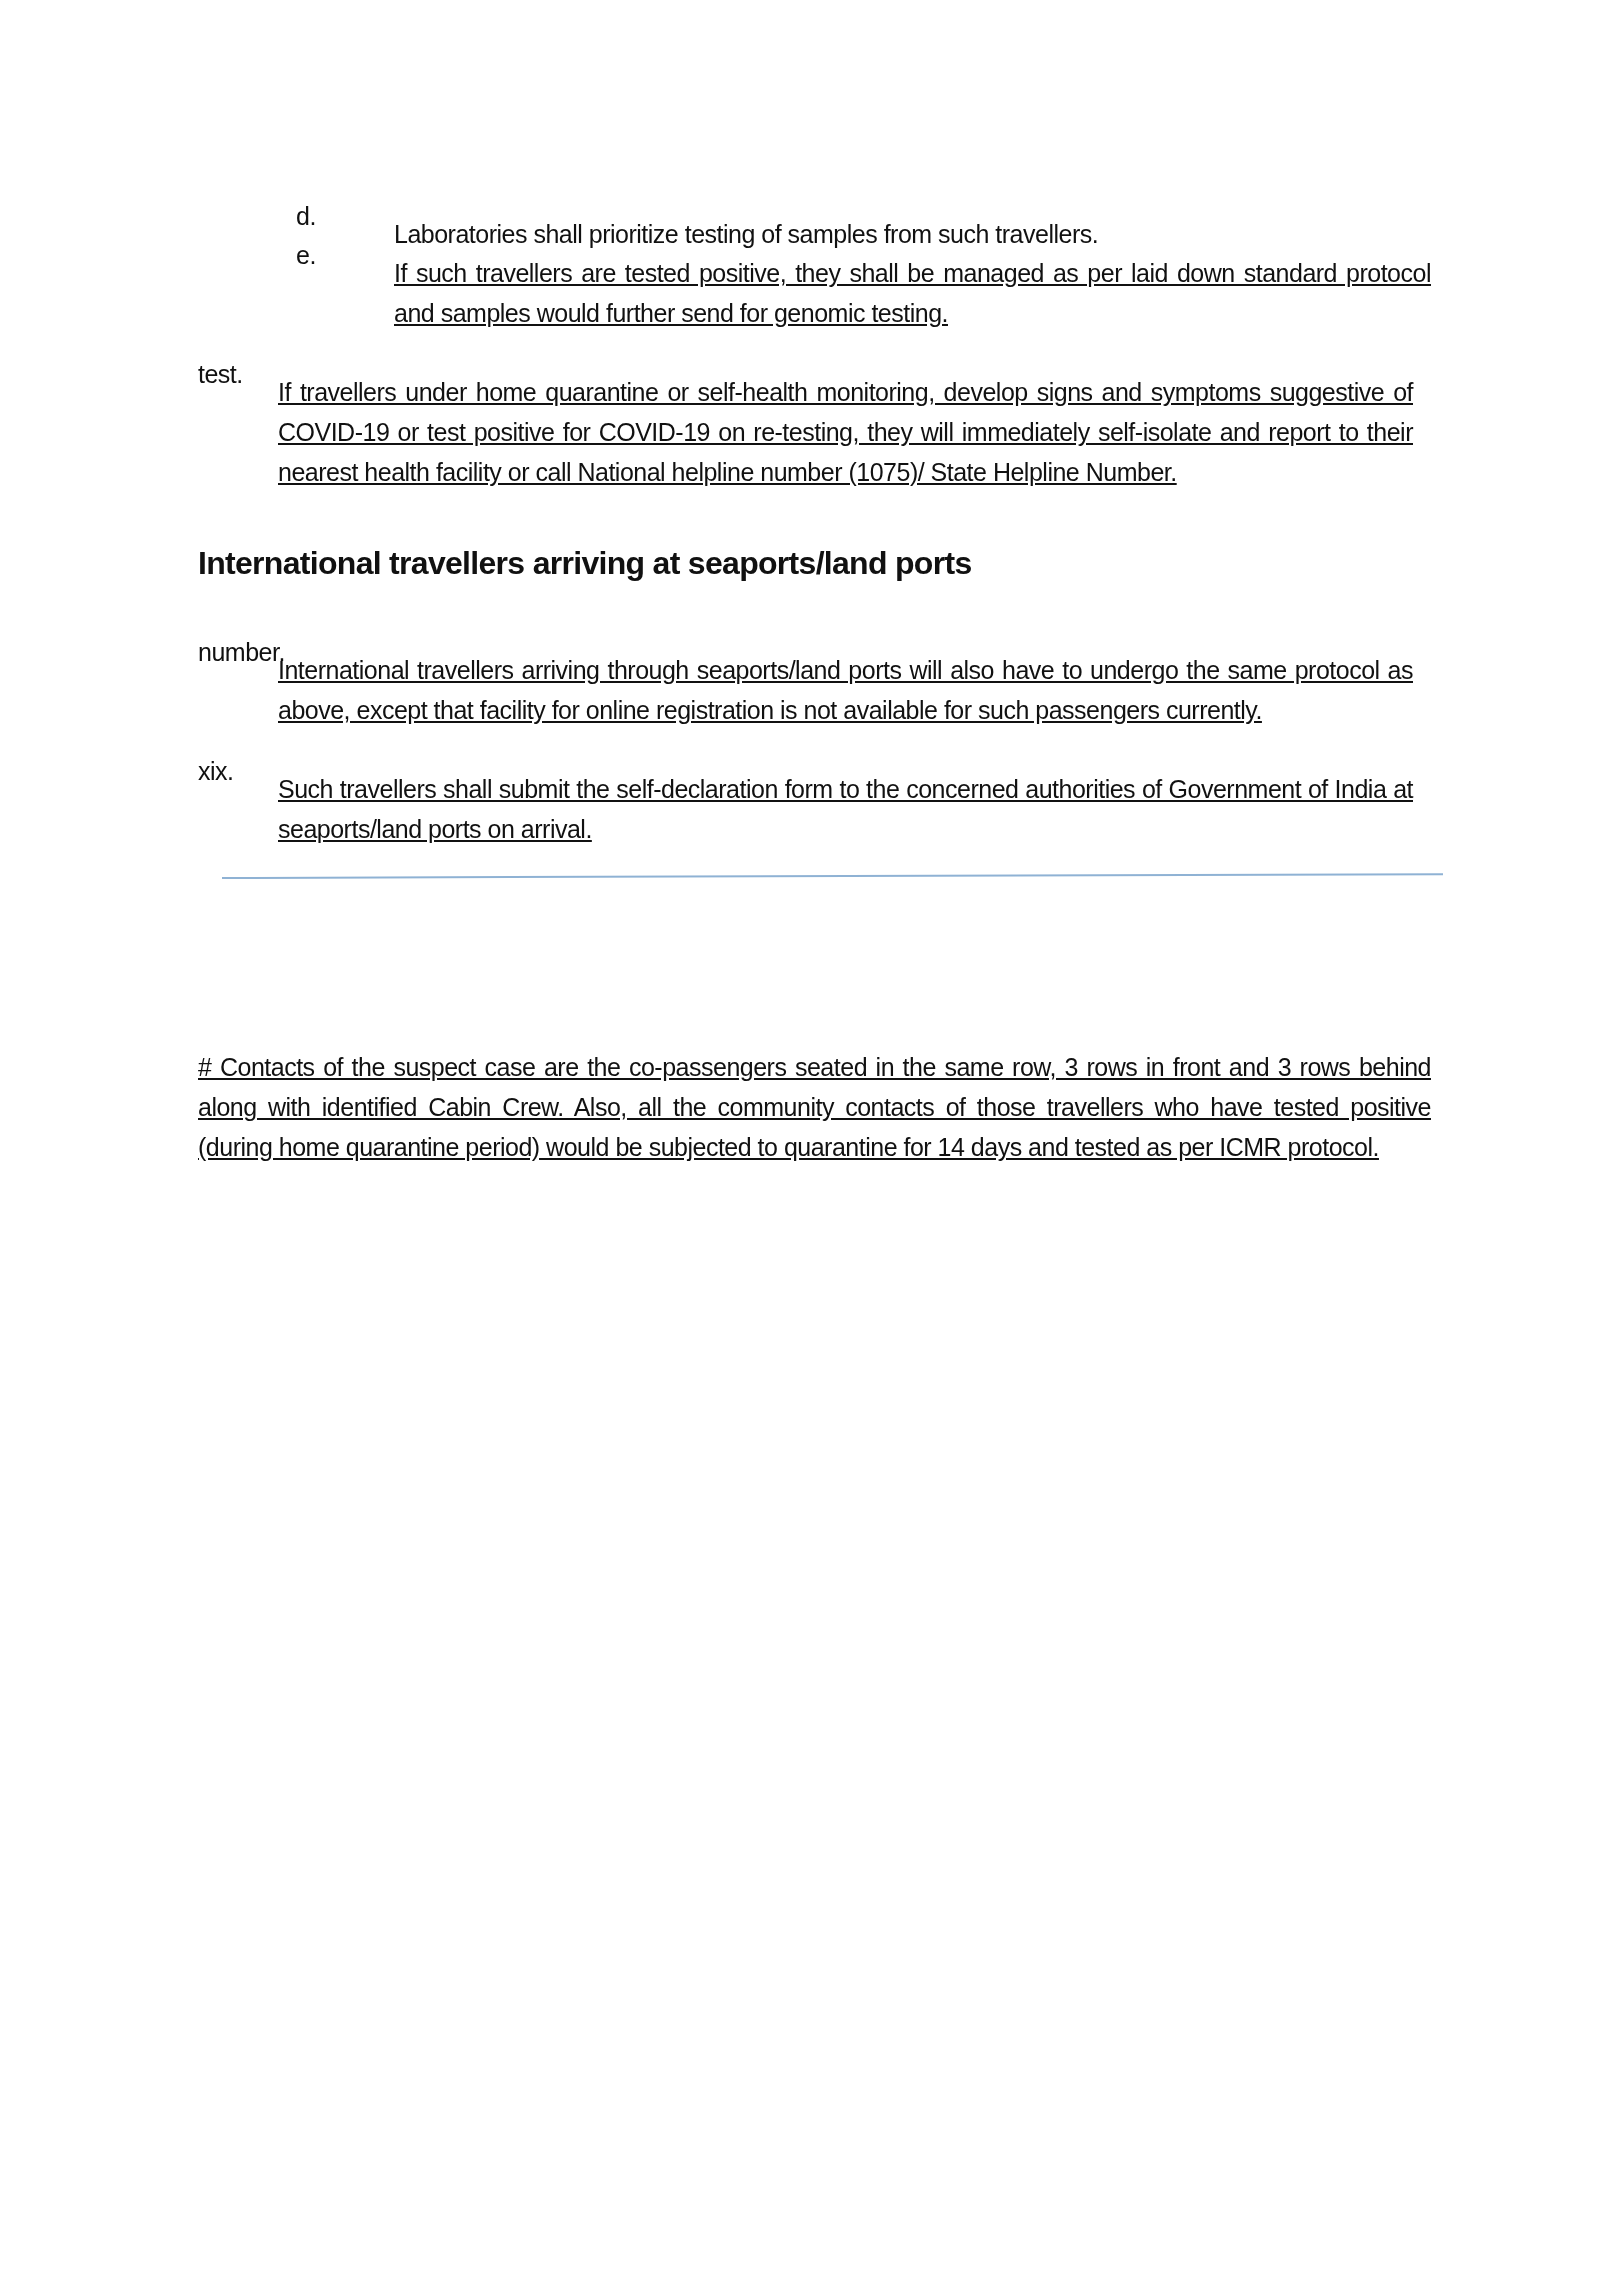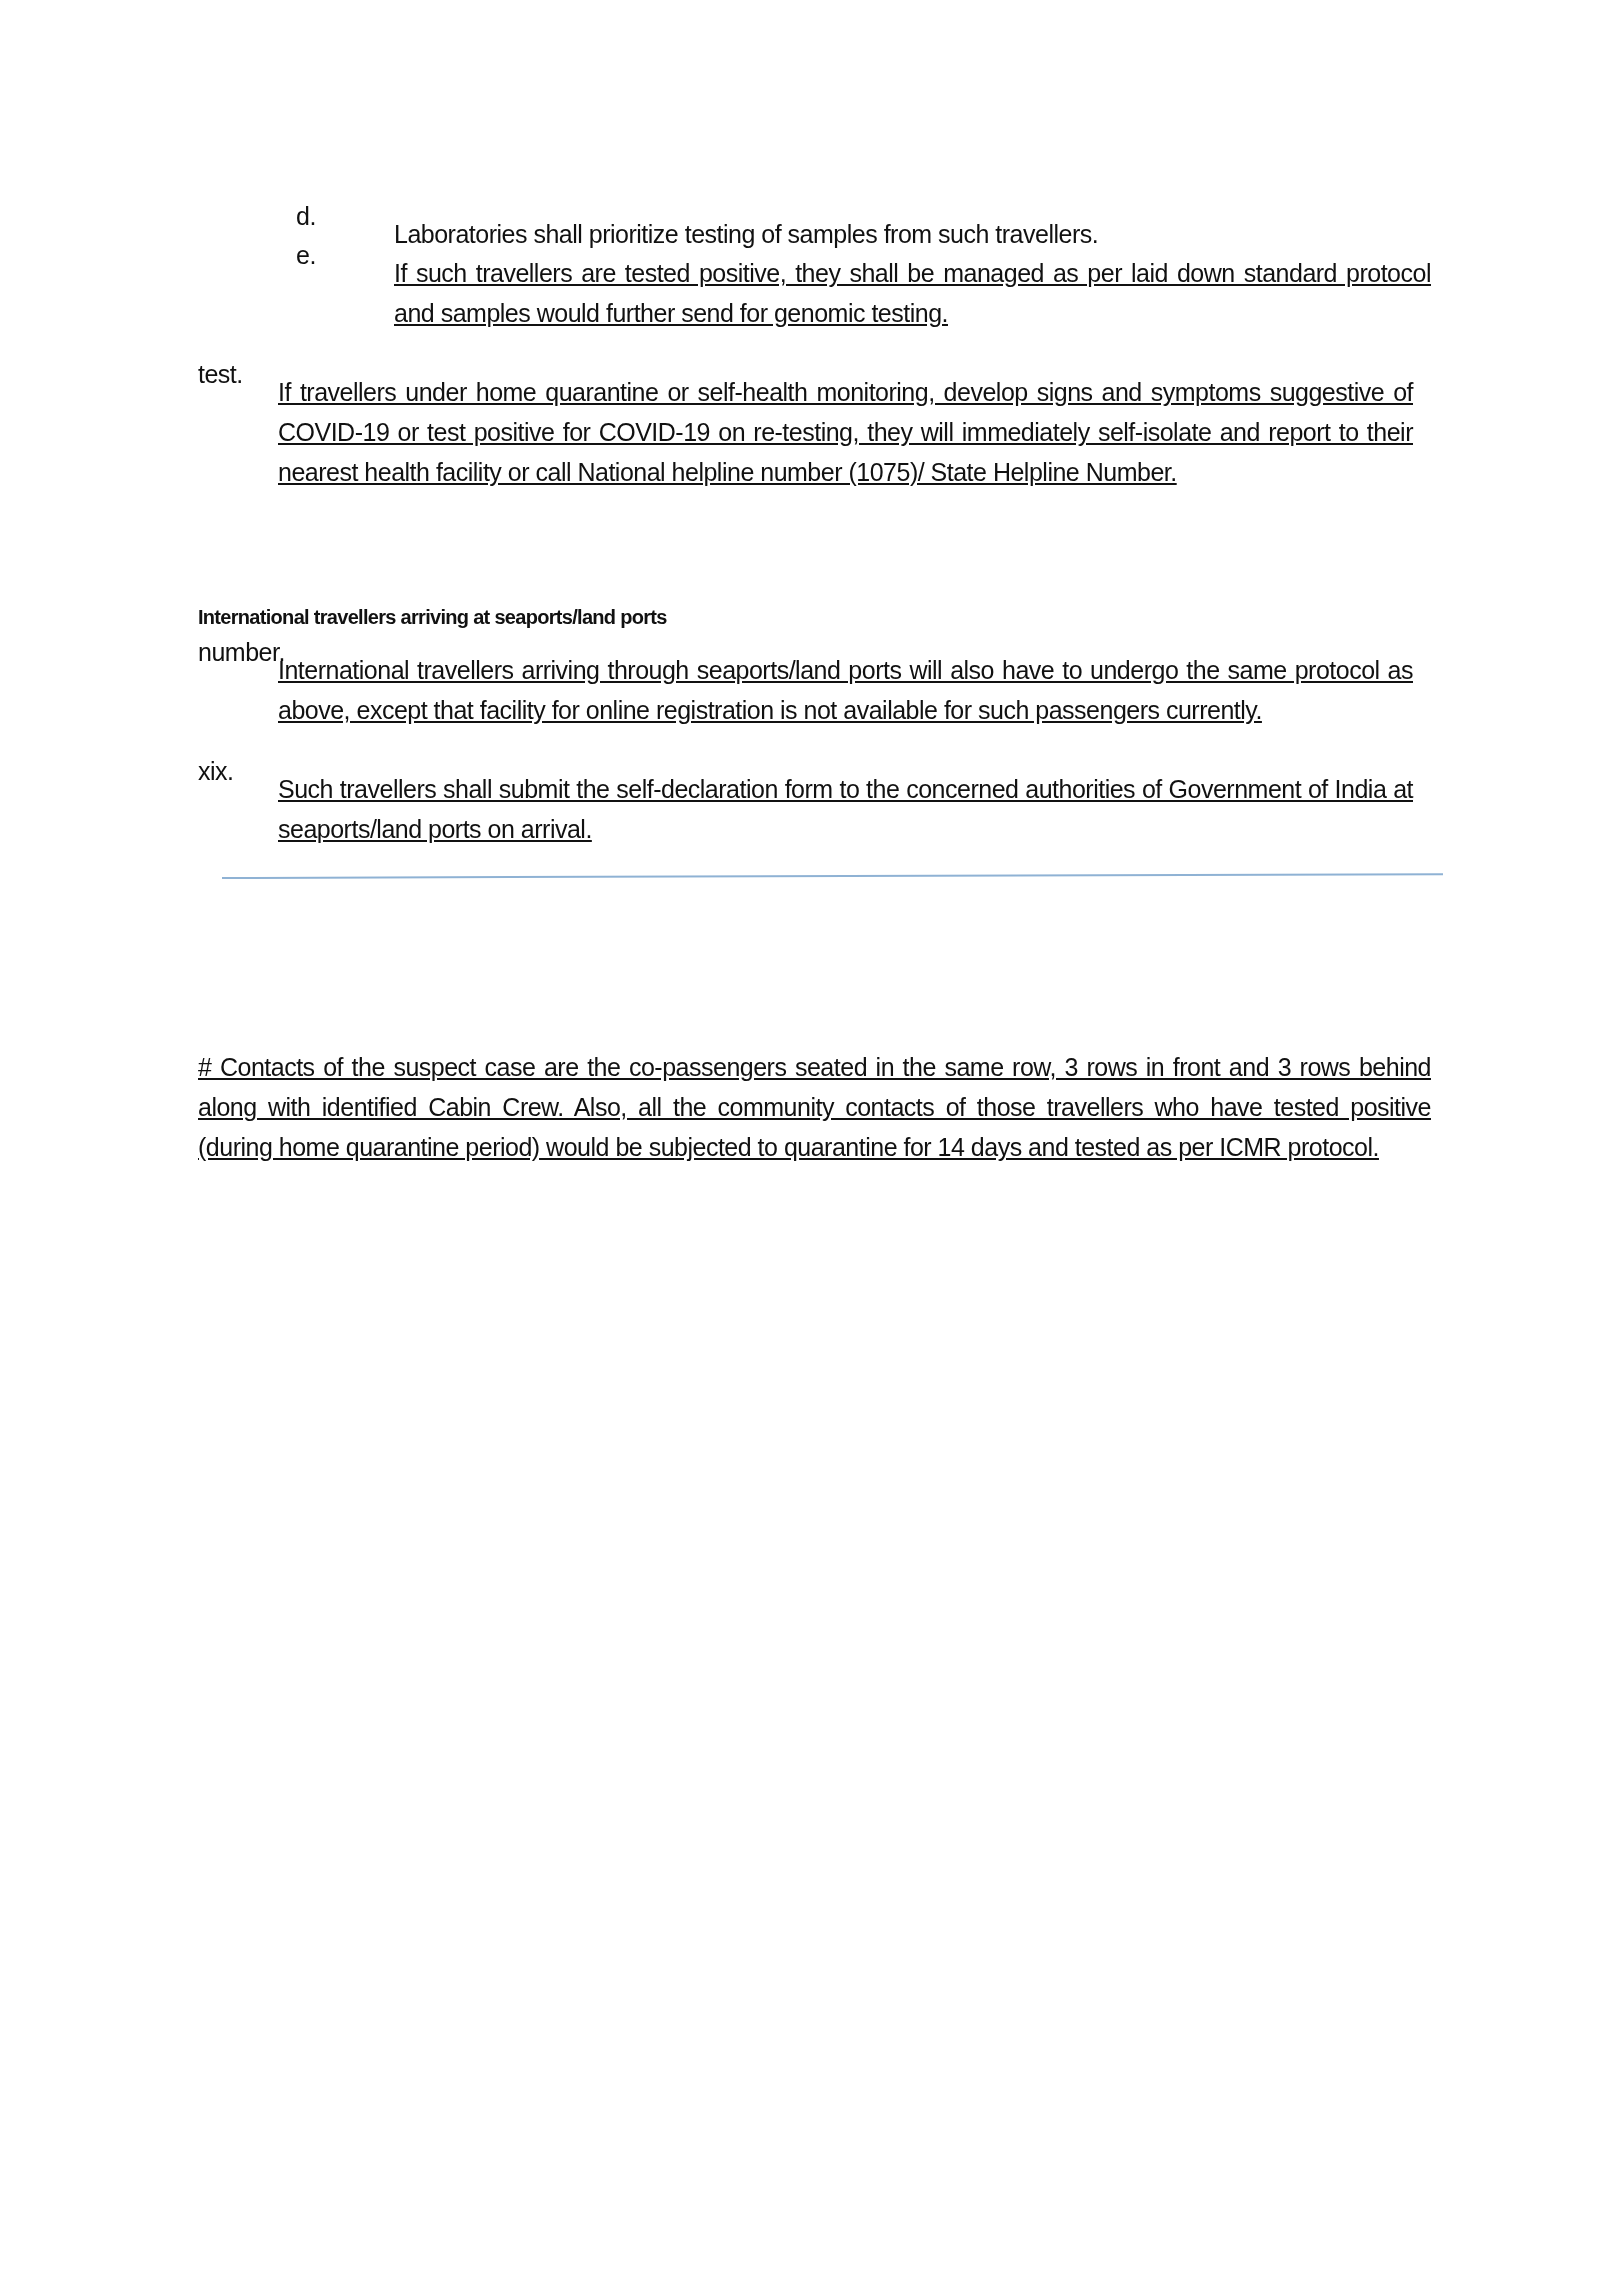--- a/index.html
+++ b/index.html
@@ -61,23 +61,23 @@
       left: 198px;
       width: 1235px;
     }
     .roman .body {
       left: 80px;
       width: 1135px;
     }
     .heading {
       position: absolute;
       left: 198px;
-      top: 598px;
+      top: 544px;
       font-weight: bold;
-      font-size: 20px;
+      font-size: 32px;
       line-height: 39px;
       letter-spacing: -0.7px;
     }
     .divider {
       position: absolute;
       left: 222px;
       top: 877px;
       width: 1221px;
       height: 2px;
       background: #8fb2d4;

